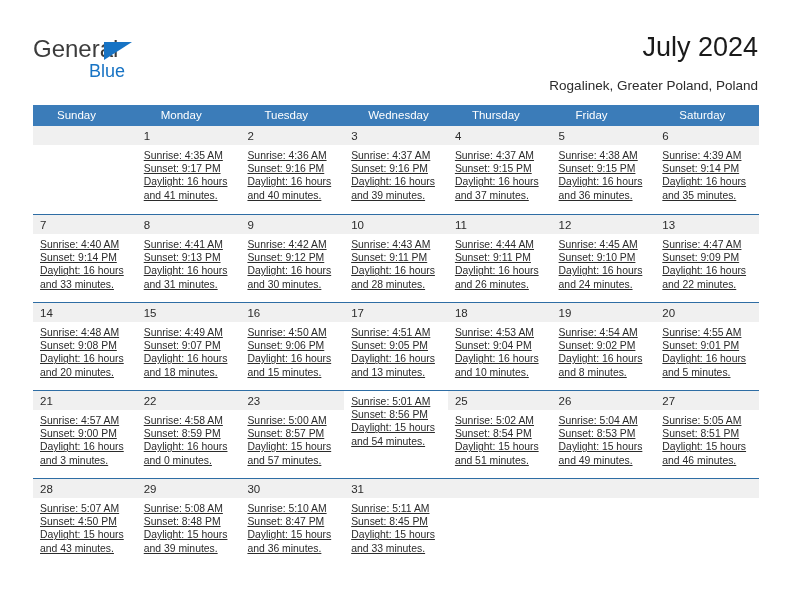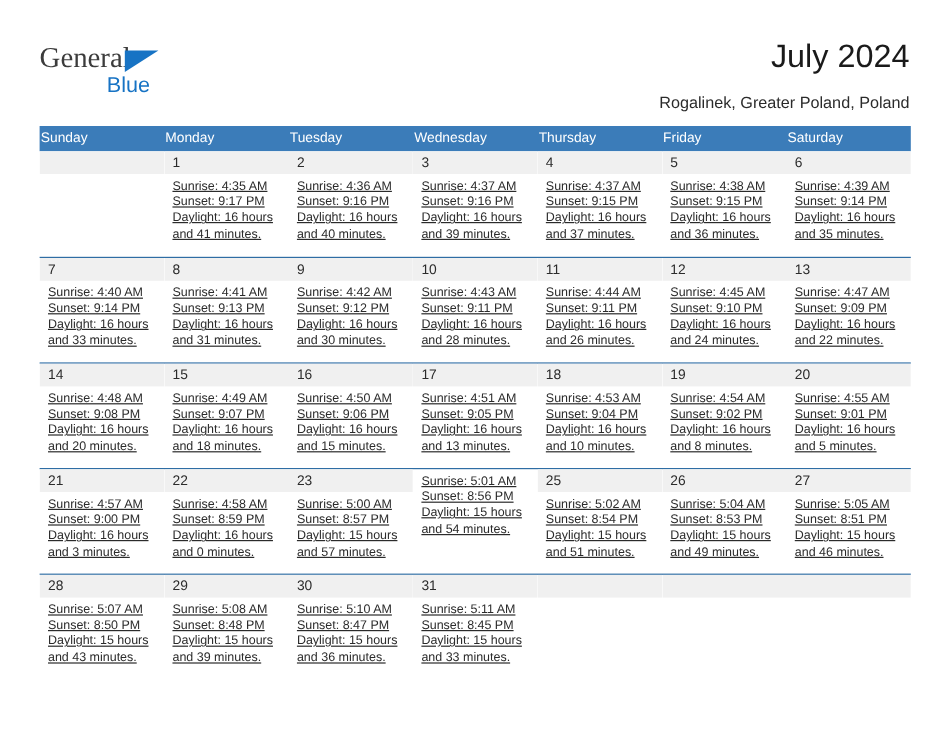--- a/index.html
+++ b/index.html
@@ -36,21 +36,21 @@
     width: 200px;
     height: 52px;
   }
   .logo-general {
     position: absolute;
     left: 0;
     top: 0;
     font-size: 24px;
     letter-spacing: 0px;
     color: #3c3c3c;
-    font-family: Liberation Serif, serif;
+    font-family: Liberation Sans, sans-serif;
     line-height: 26px;
   }
   .logo-blue {
     position: absolute;
     left: 56px;
     top: 22px;
     font-size: 18px;
     color: #1773c4;
     font-family: Liberation Sans, sans-serif;
     line-height: 26px;
@@ -97,21 +97,21 @@
     display: flex;
     width: 100%;
     background: #3b7cb9;
     height: 21px;
   }
   .weekday {
     flex: 1 1 0;
     color: #ffffff;
     font-size: 11.5px;
     line-height: 21px;
-    padding-left: 1px;
+    padding-left: 24px;
     box-sizing: border-box;
     white-space: nowrap;
     overflow: hidden;
   }
   .week {
     display: flex;
     width: 100%;
     border-top: 1.6px solid #2e6da4;
     height: 88px;
     box-sizing: border-box;
@@ -427,21 +427,21 @@
               <div>Daylight: 15 hours</div>
               <div>and 46 minutes.</div>
             </div>
           </div>
         </div>
         <div class="week">
           <div class="daycell">
             <div class="daynum-band"><span class="daynum">28</span></div>
             <div class="dayinfo">
               <div>Sunrise: 5:07 AM</div>
-              <div>Sunset: 8:50 PM</div>
+              <div>Sunset: 4:50 PM</div>
               <div>Daylight: 15 hours</div>
               <div>and 43 minutes.</div>
             </div>
           </div>
           <div class="daycell">
             <div class="daynum-band"><span class="daynum">29</span></div>
             <div class="dayinfo">
               <div>Sunrise: 5:08 AM</div>
               <div>Sunset: 8:48 PM</div>
               <div>Daylight: 15 hours</div>

